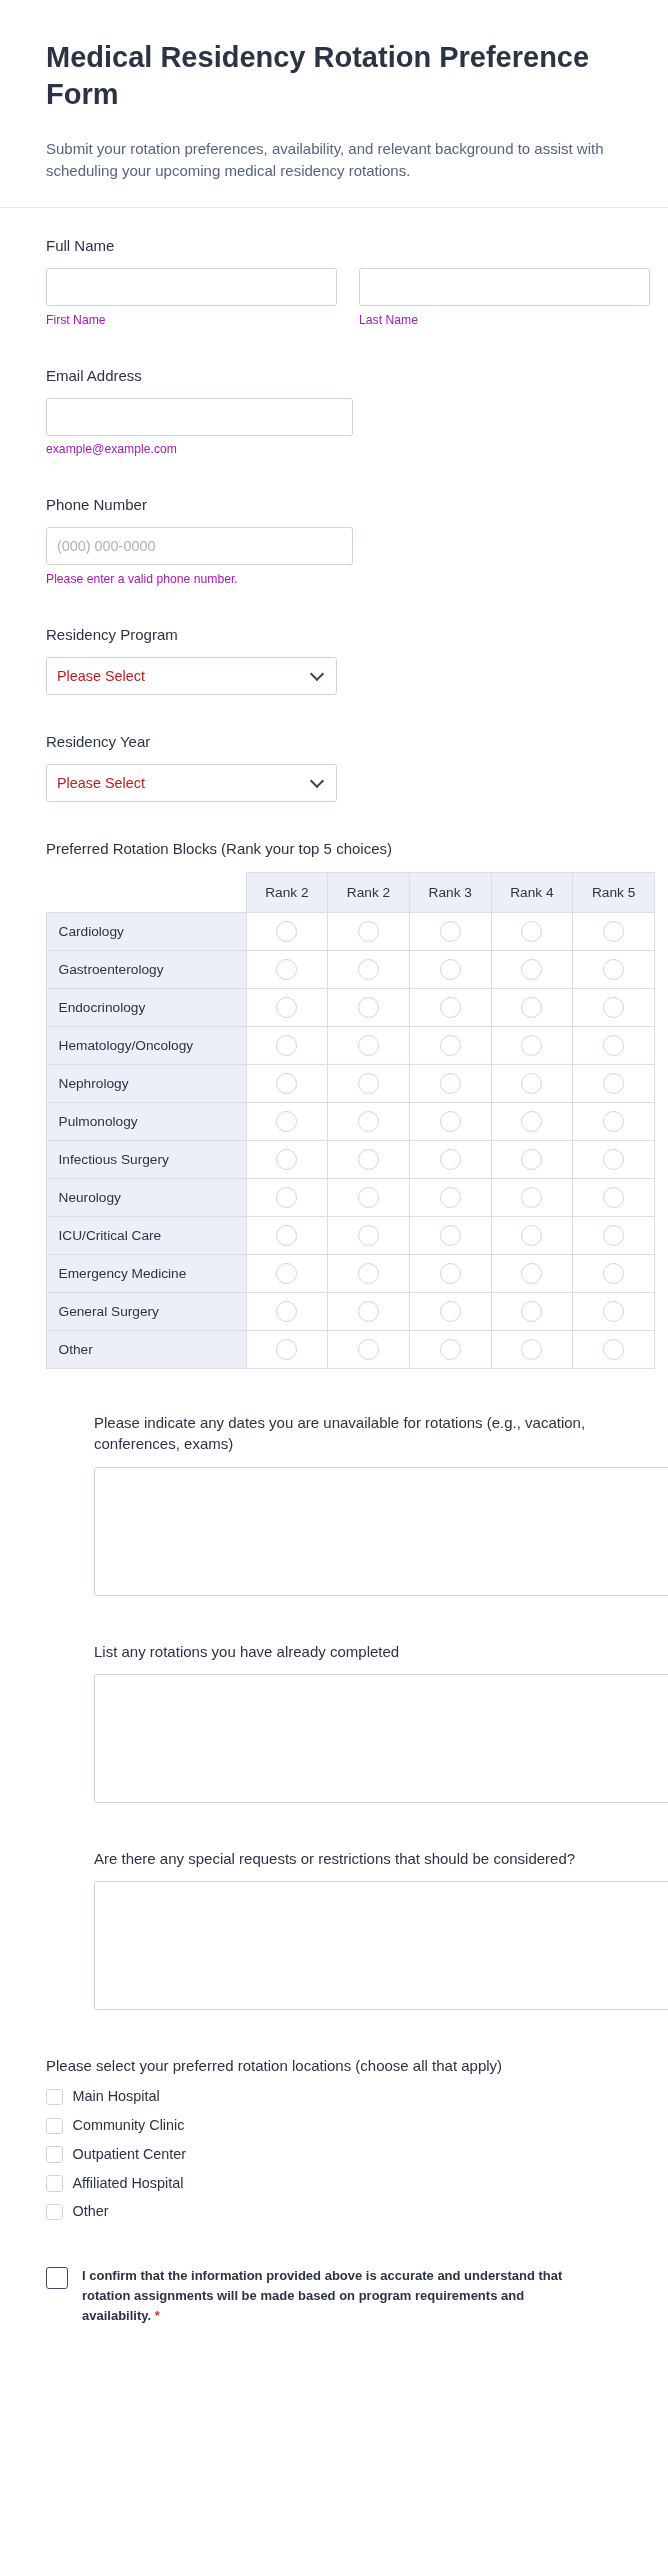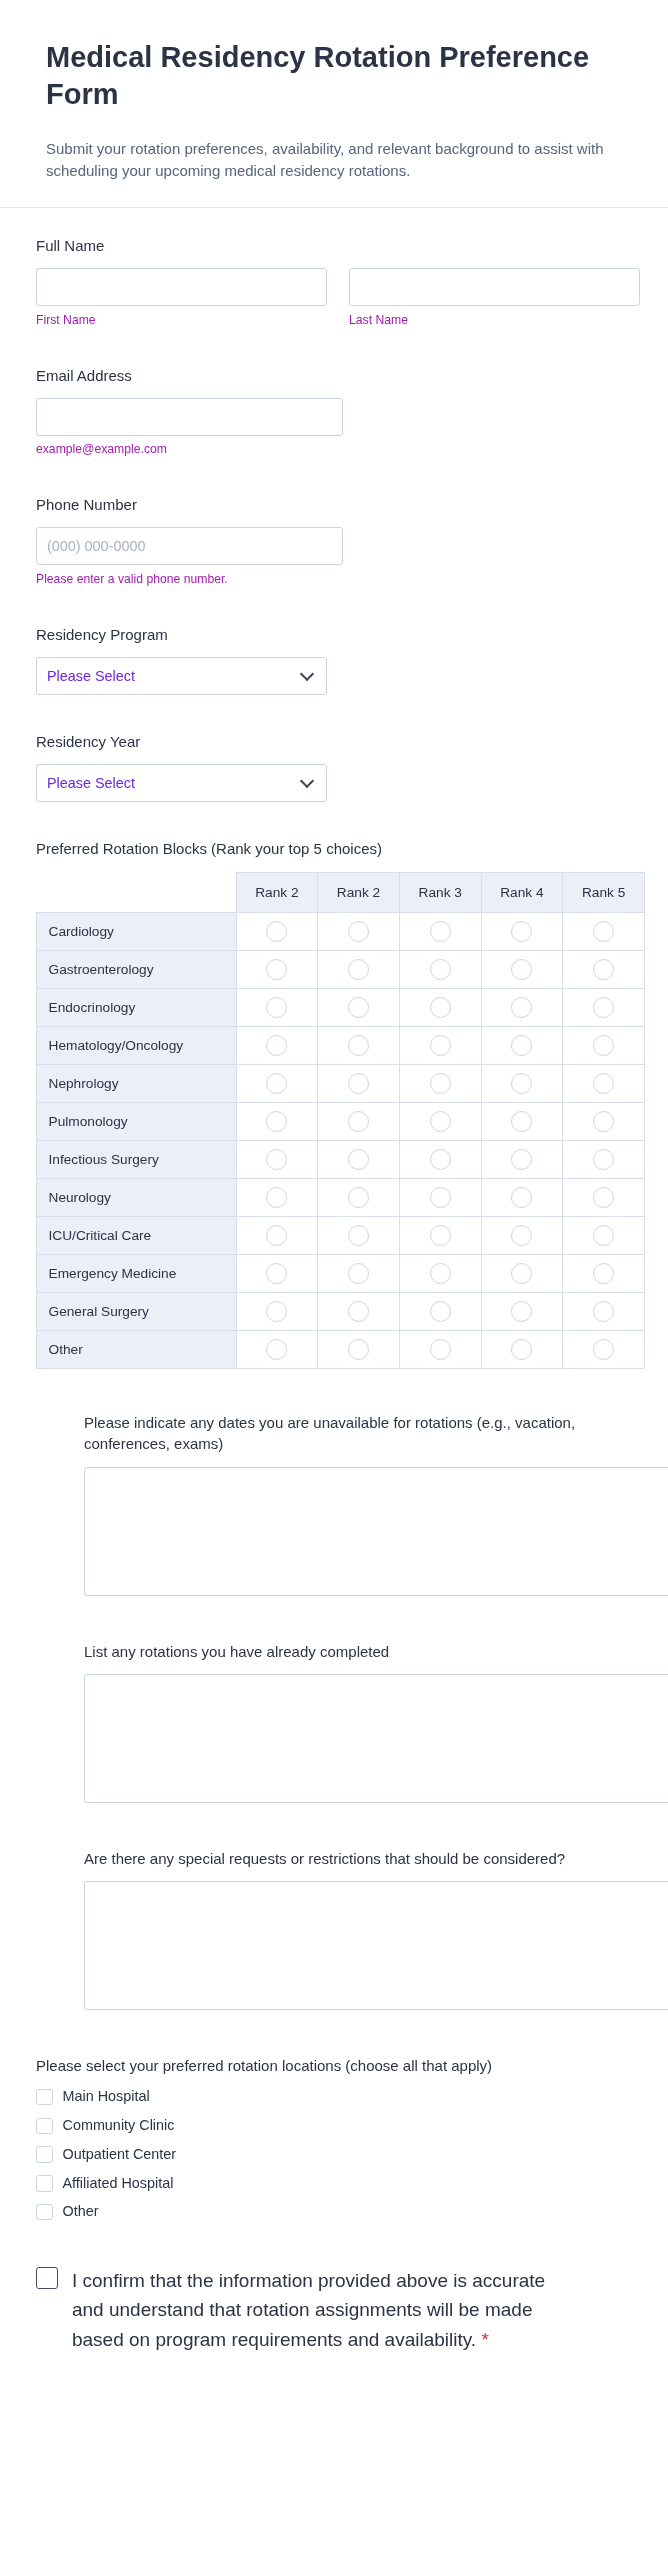--- a/index.html
+++ b/index.html
@@ -32,21 +32,21 @@
     line-height: 1.5;
     font-weight: 400;
     color: #57647e;
   }
   .divider {
     border: none;
     border-top: 1.4px solid #e7eaf1;
     margin: 0;
   }
   .content {
-    padding: 27px 13px 0 36px;
+    padding: 27px 13px 0 46px;
   }
   .field { margin-bottom: 36px; max-width: 609px; }
   .field-label {
     font-size: 15px;
     font-weight: 500;
     color: #2c3345;
     line-height: 1.45;
     margin: 0 0 11.5px 0;
   }
   .name-row { display: flex; gap: 22px; }
@@ -78,21 +78,21 @@
     height: 38px;
     border: 1.4px solid #ccd3df;
     border-radius: 2.9px;
     background: #ffffff;
     display: flex;
     align-items: center;
     justify-content: space-between;
     padding: 0 14.4px 0 10px;
     cursor: pointer;
   }
-  .select-value { font-size: 14.4px; color: #6d28d9; }
+  .select-value { font-size: 14.4px; color: #b91c1c; }
   .chevron {
     width: 8px; height: 8px;
     border-right: 2.2px solid #394152;
     border-bottom: 2.2px solid #394152;
     transform: rotate(45deg) translate(-1.4px, -1.4px);
     flex: none;
   }
   
   .matrix-table {
     border-collapse: collapse;
@@ -191,24 +191,25 @@
     appearance: none;
     width: 21.6px; height: 21.6px;
     border: 1.4px solid #424b61;
     border-radius: 2.9px;
     background: #ffffff;
     margin: 1.4px 0 0 0;
     flex: none;
     cursor: pointer;
   }
   .confirm-text {
-    font-size: 19px;
+    font-size: 13px;
     line-height: 1.55;
     color: #2c3345;
     max-width: 503px;
+    font-weight: bold;
   }
   .req { color: #d0342c; }
 </style>
 </head>
 <body>
 
 <div class="header">
   <h1 class="form-title">Medical Residency Rotation Preference Form</h1>
   <p class="form-subtitle">Submit your rotation preferences, availability, and relevant background to assist with scheduling your upcoming medical residency rotations.</p>
 </div>

